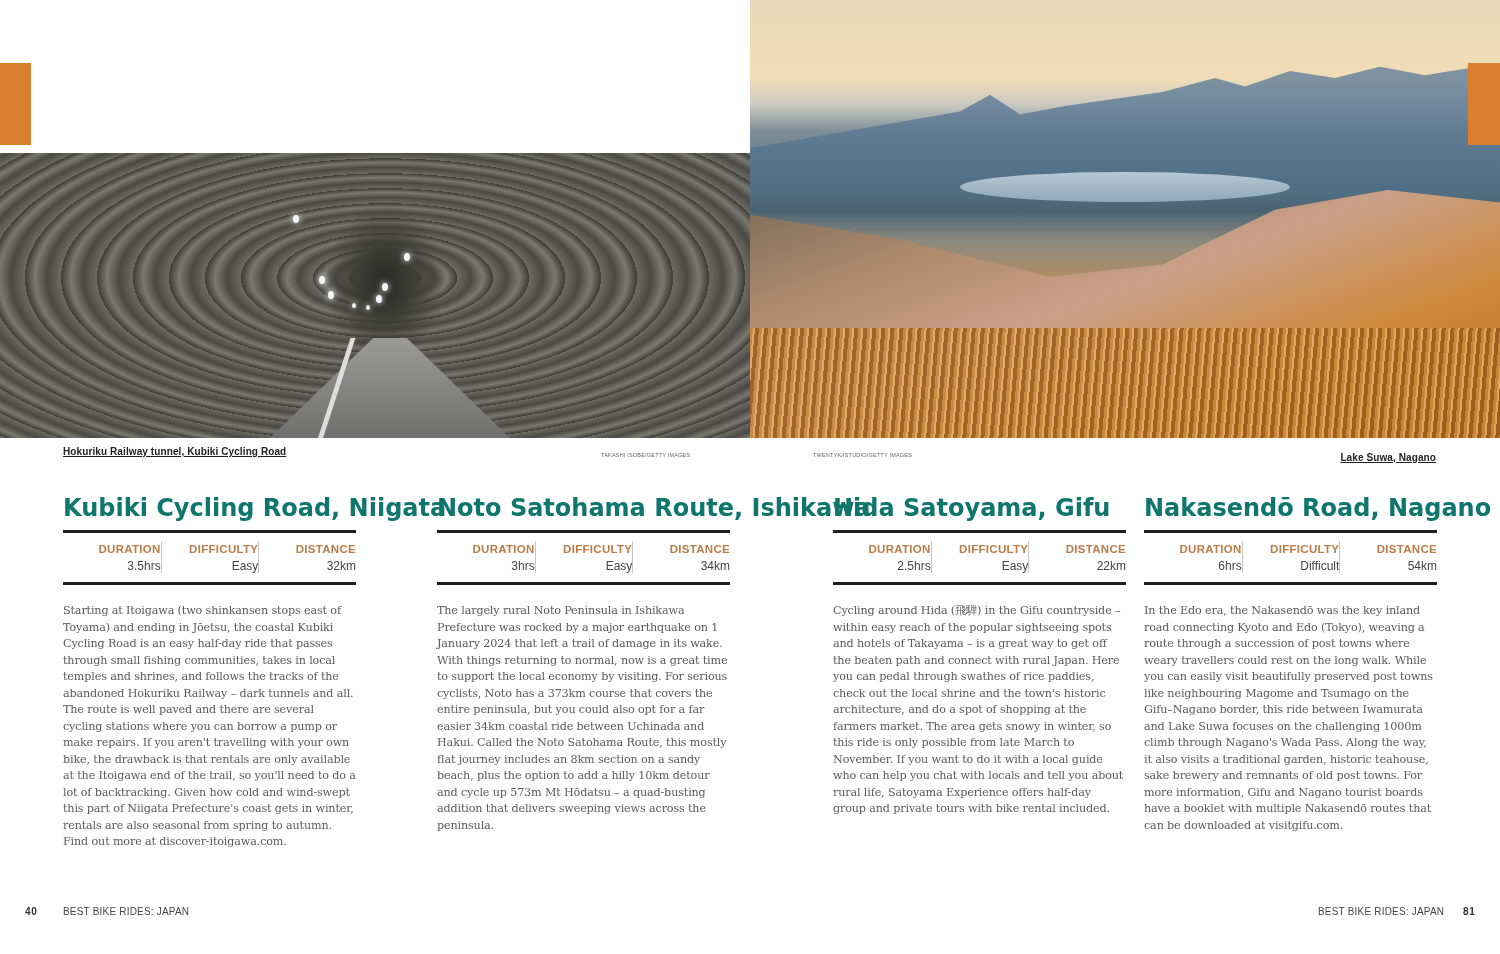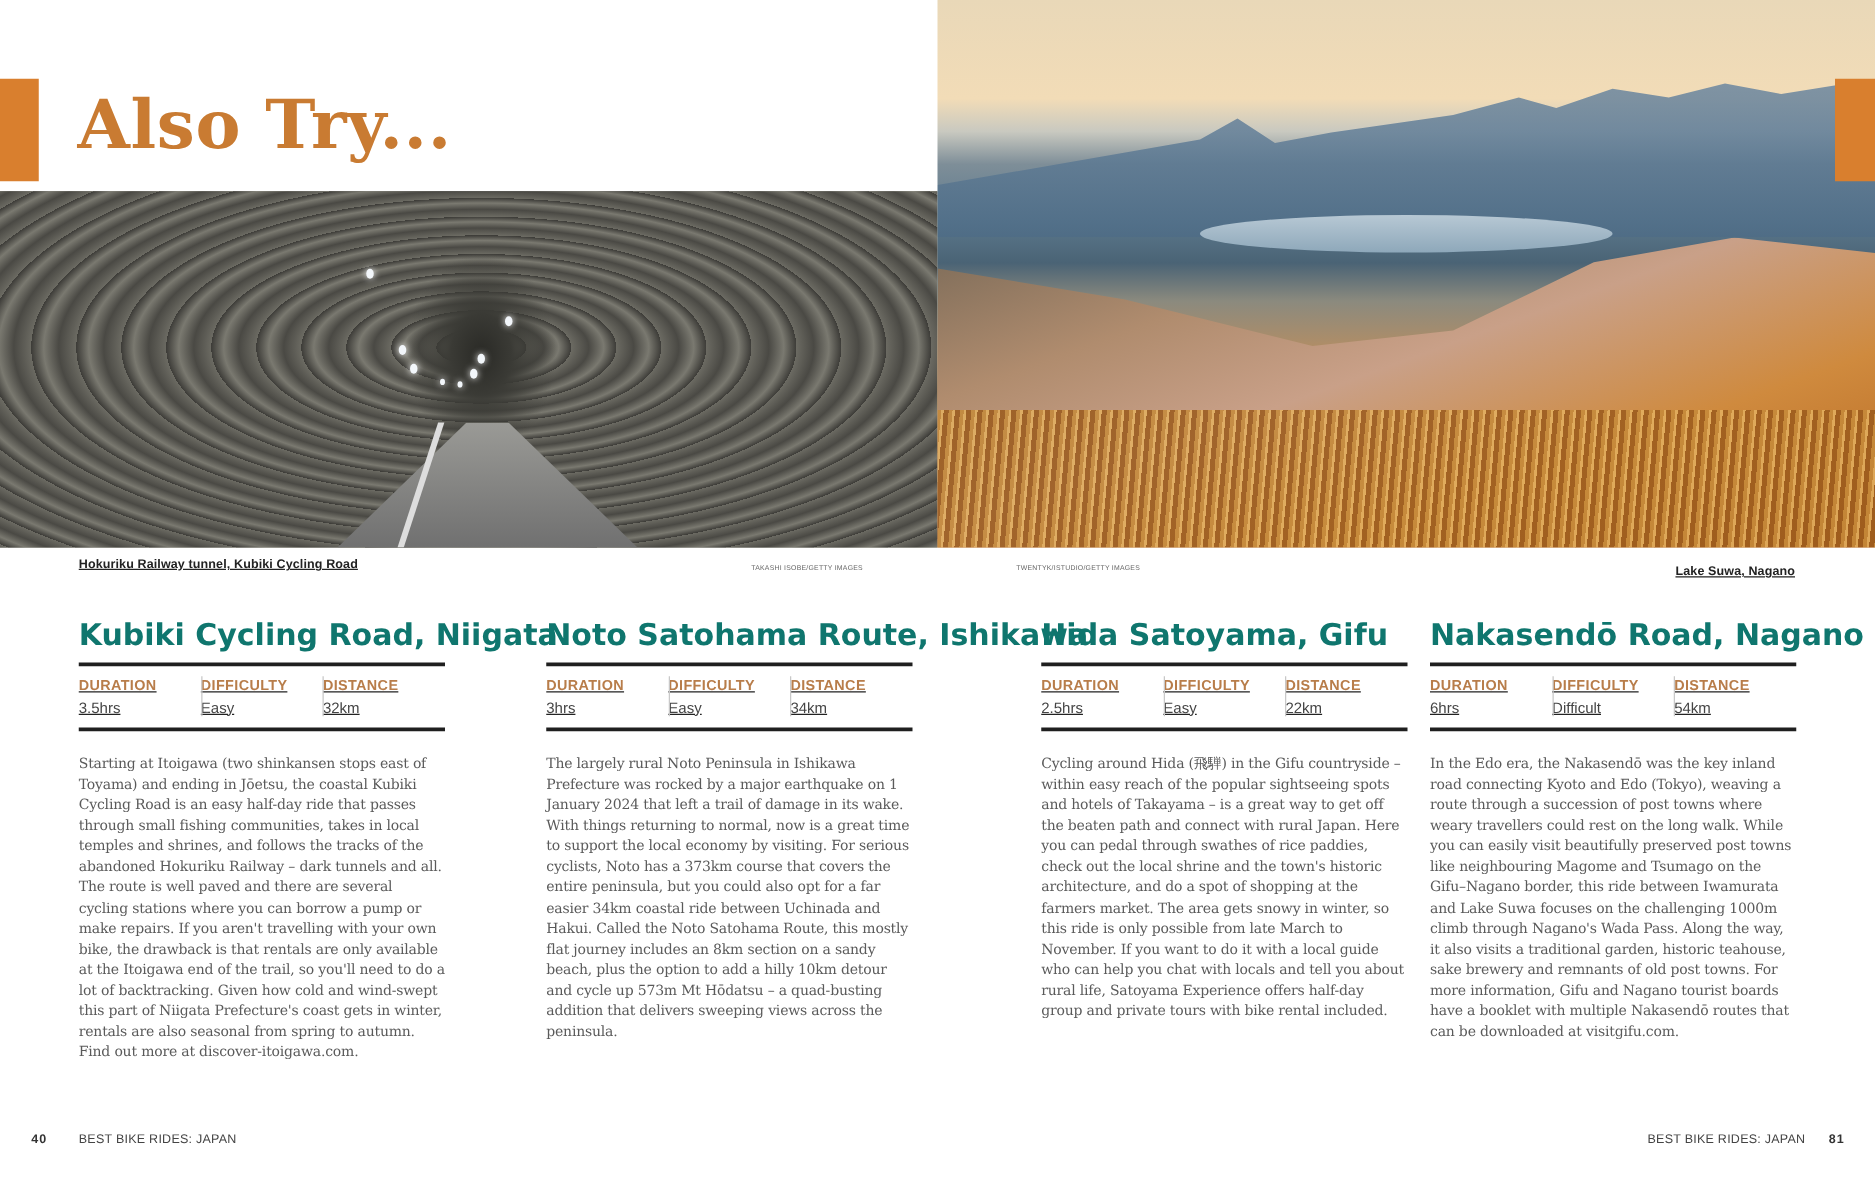--- a/index.html
+++ b/index.html
@@ -39,37 +39,36 @@
   .orange-tab-right { position: absolute; left: 1468px; top: 63px; width: 32px; height: 82px; background: #d97f2e; }
 
   
   .caption { position: absolute; font-family: "Liberation Sans", sans-serif; font-size: 10px; font-weight: bold; color: #222; letter-spacing: 0.1px; text-decoration: underline; }
   .credit { position: absolute; font-family: "Liberation Sans", sans-serif; font-size: 5.5px; color: #666; letter-spacing: 0.2px; text-transform: uppercase; }
 
   
   .route { position: absolute; top: 496px; width: 293px; }
   .route-title { font-family: "DejaVu Sans", sans-serif; font-size: 24px; color: #0f766e; line-height: 24px; height: 34px; white-space: nowrap; }
   .stats { border-top: 3px solid #1f1f1f; border-bottom: 3px solid #1f1f1f; height: 55px; display: flex; align-items: center; }
-  .stat { flex: 1; text-align: left; position: relative; text-decoration: underline; }
+  .stat { flex: 1; text-align: right; position: relative; }
   .stat + .stat::before { content: ""; position: absolute; left: 0; top: 0; height: 32px; width: 1px; background: #c8c8c8; }
   .stat-label { font-family: "Liberation Sans", sans-serif; font-size: 11.5px; font-weight: bold; color: #b87d4a; letter-spacing: 0.3px; line-height: 16px; }
   .stat-value { font-family: "Liberation Sans", sans-serif; font-size: 12px; color: #444; line-height: 18px; }
   .route-body { margin-top: 18px; font-family: "DejaVu Serif", serif; font-size: 11.2px; line-height: 16.5px; color: #5a5a5a; letter-spacing: -0.15px; }
 
   
   .folio { position: absolute; top: 906px; font-family: "Liberation Sans", sans-serif; font-size: 10px; font-weight: bold; color: #333; letter-spacing: 0.8px; }
   .running-head { position: absolute; top: 906px; font-family: "Liberation Sans", sans-serif; font-size: 10px; color: #444; letter-spacing: 0.2px; }
 </style>
 </head>
 <body>
 
 <div class="spread">
 
   <div class="orange-tab-left"></div>
-  <h1 class="page-title">Also Try...</h1>
 
   <div class="photo-tunnel">
     <div class="tunnel-road"></div>
     <div class="tunnel-line"></div>
     <div class="tunnel-light" style="left:293px;top:62px;"></div>
     <div class="tunnel-light" style="left:404px;top:100px;"></div>
     <div class="tunnel-light" style="left:319px;top:123px;"></div>
     <div class="tunnel-light" style="left:382px;top:130px;"></div>
     <div class="tunnel-light" style="left:328px;top:138px;"></div>
     <div class="tunnel-light" style="left:376px;top:142px;"></div>

